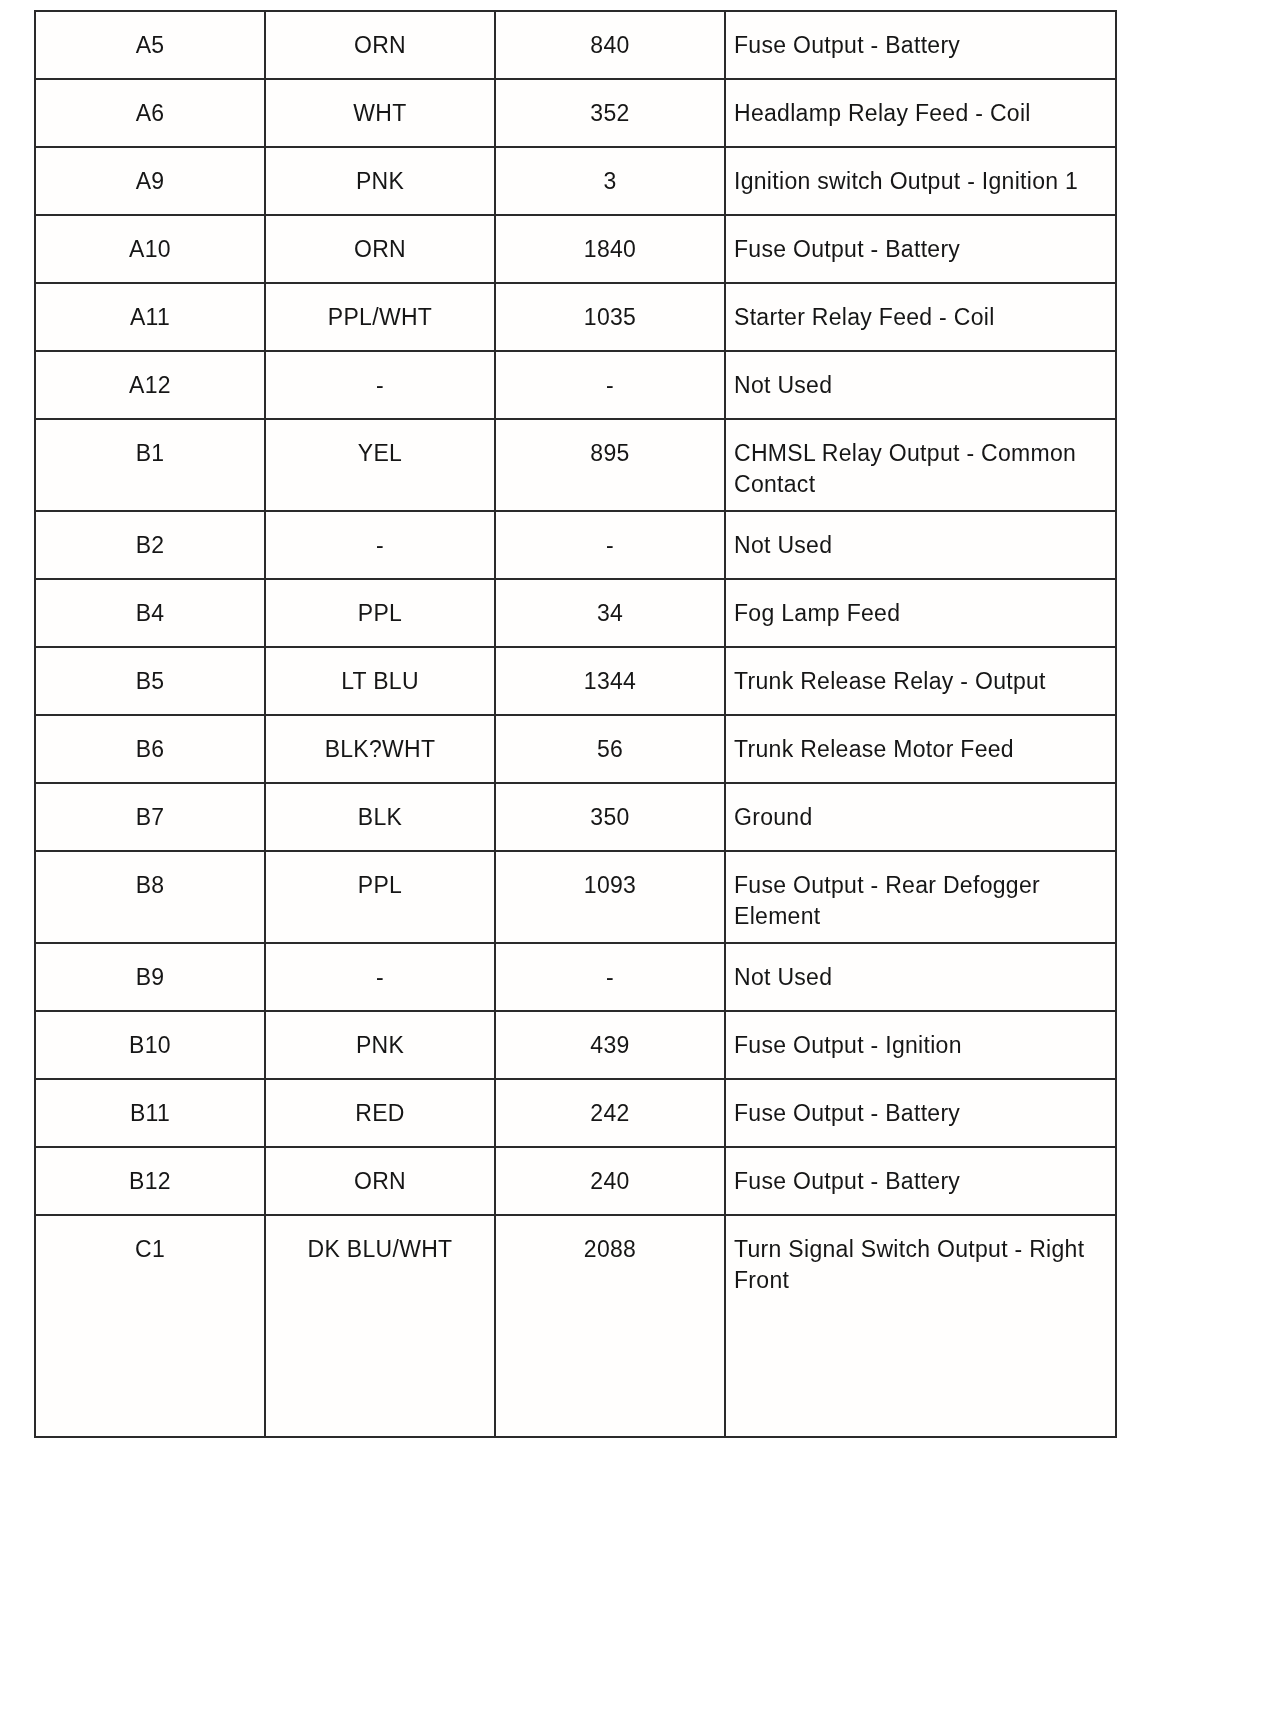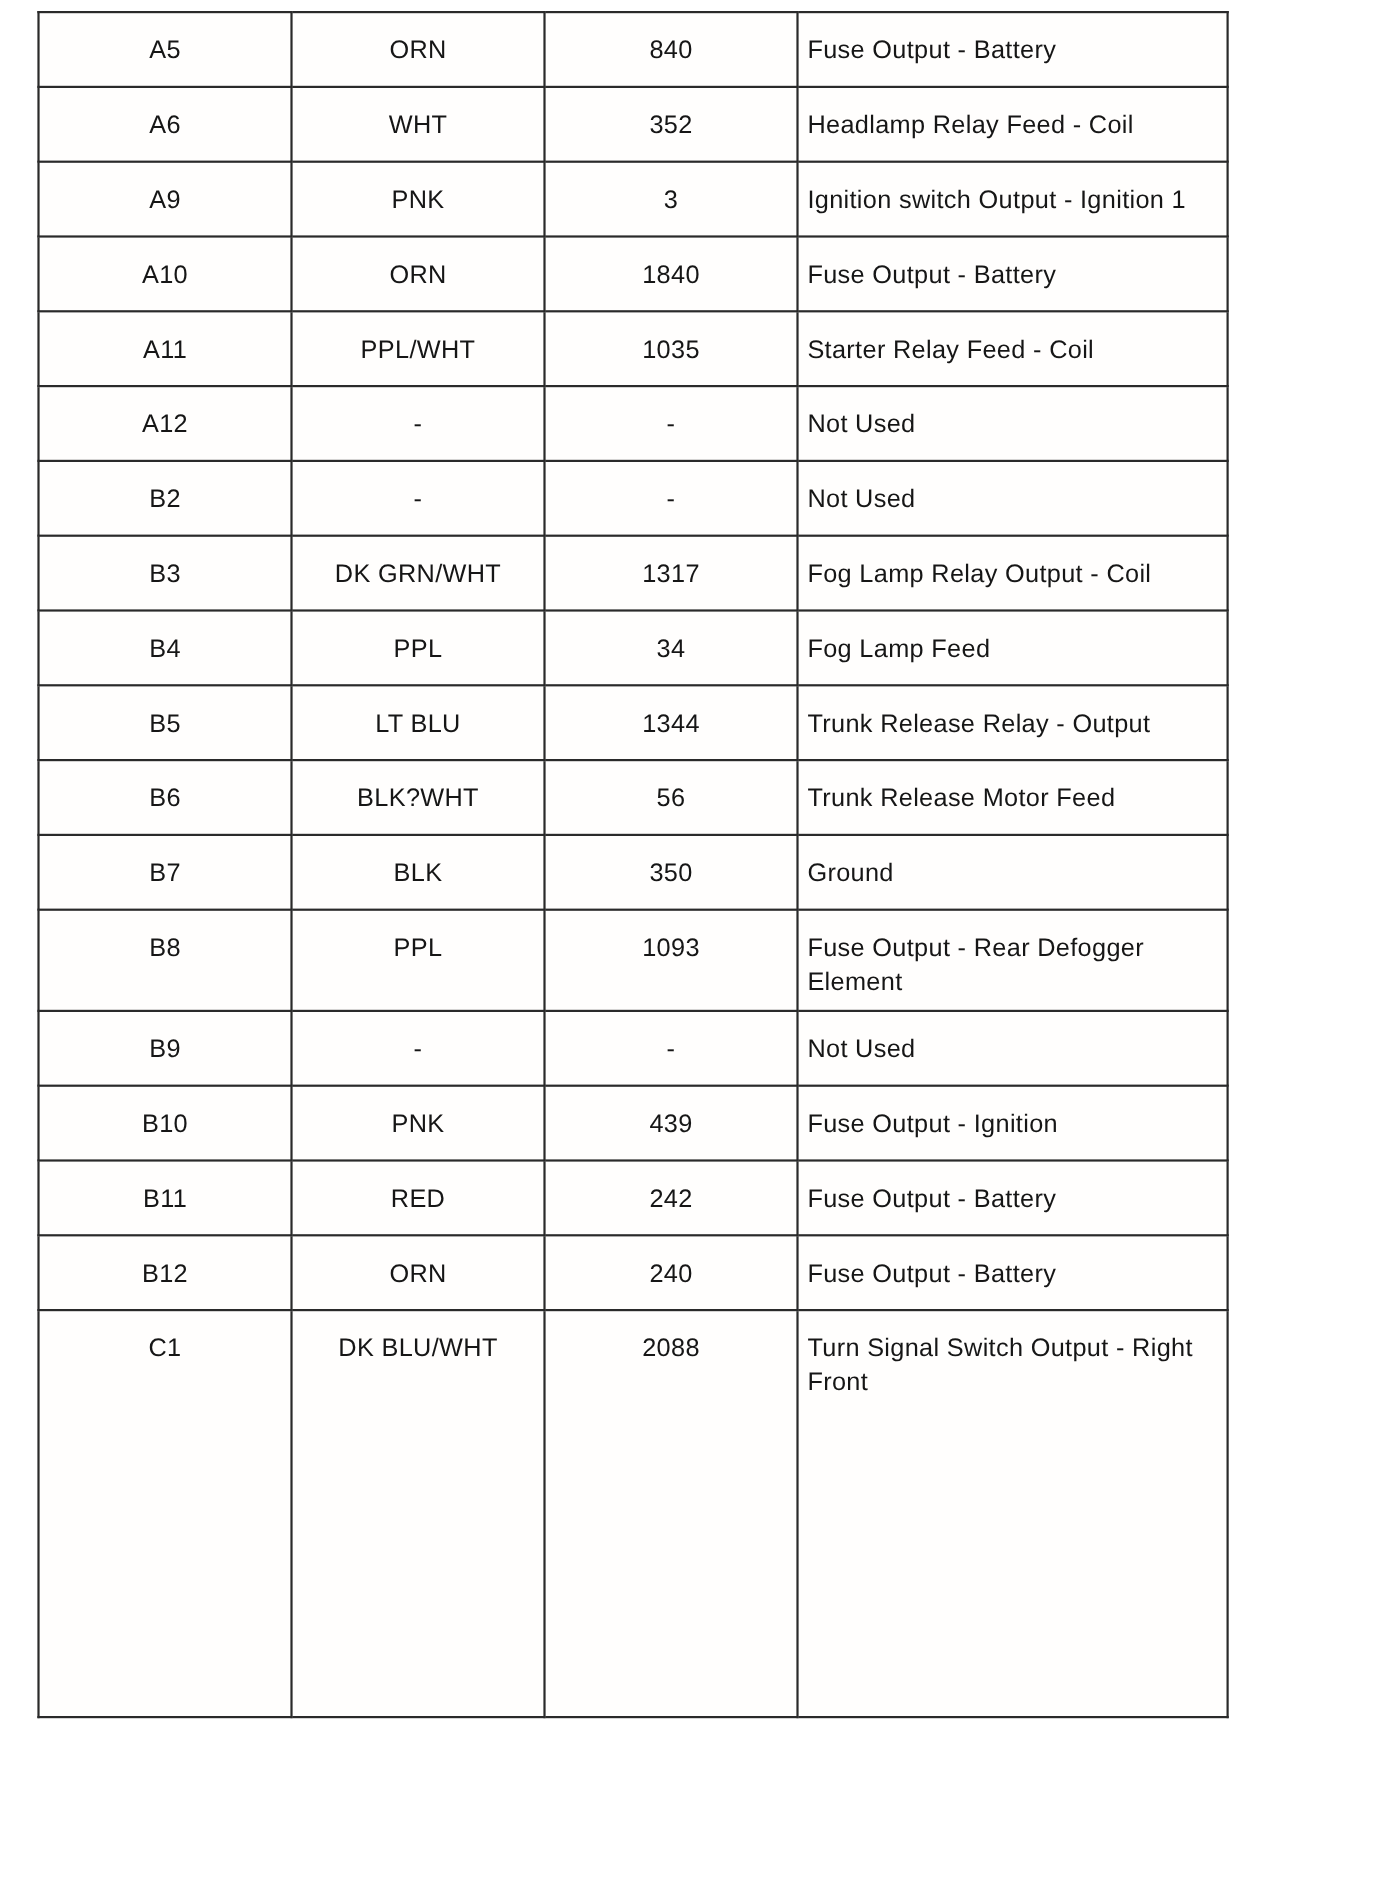--- a/index.html
+++ b/index.html
@@ -29,21 +29,21 @@
     padding: 18px 8px 10px 8px;
     font-size: 23px;
     line-height: 31px;
     letter-spacing: 0.3px;
   }
   table.pinout tr {
     height: 68px;
   }
   
   table.pinout tr:last-child {
-    height: 370px;
+    height: 222px;
   }
   td.col-pin,
   td.col-color,
   td.col-circuit {
     text-align: center;
   }
   td.col-function {
     text-align: left;
     padding-left: 14px;
     padding-right: 16px;
@@ -91,30 +91,30 @@
           <td class="col-circuit">1035</td>
           <td class="col-function">Starter Relay Feed - Coil</td>
         </tr>
         <tr>
           <td class="col-pin">A12</td>
           <td class="col-color">-</td>
           <td class="col-circuit">-</td>
           <td class="col-function">Not Used</td>
         </tr>
         <tr>
+          <td class="col-pin">B1</td>
+          <td class="col-color">YEL</td>
+          <td class="col-circuit">895</td>
+          <td class="col-function">CHMSL Relay Output - Common Contact</td>
+        </tr>
+        <tr>
           <td class="col-pin">B2</td>
           <td class="col-color">-</td>
           <td class="col-circuit">-</td>
           <td class="col-function">Not Used</td>
-        </tr>
-        <tr>
-          <td class="col-pin">B3</td>
-          <td class="col-color">DK GRN/WHT</td>
-          <td class="col-circuit">1317</td>
-          <td class="col-function">Fog Lamp Relay Output - Coil</td>
         </tr>
         <tr>
           <td class="col-pin">B4</td>
           <td class="col-color">PPL</td>
           <td class="col-circuit">34</td>
           <td class="col-function">Fog Lamp Feed</td>
         </tr>
         <tr>
           <td class="col-pin">B5</td>
           <td class="col-color">LT BLU</td>

